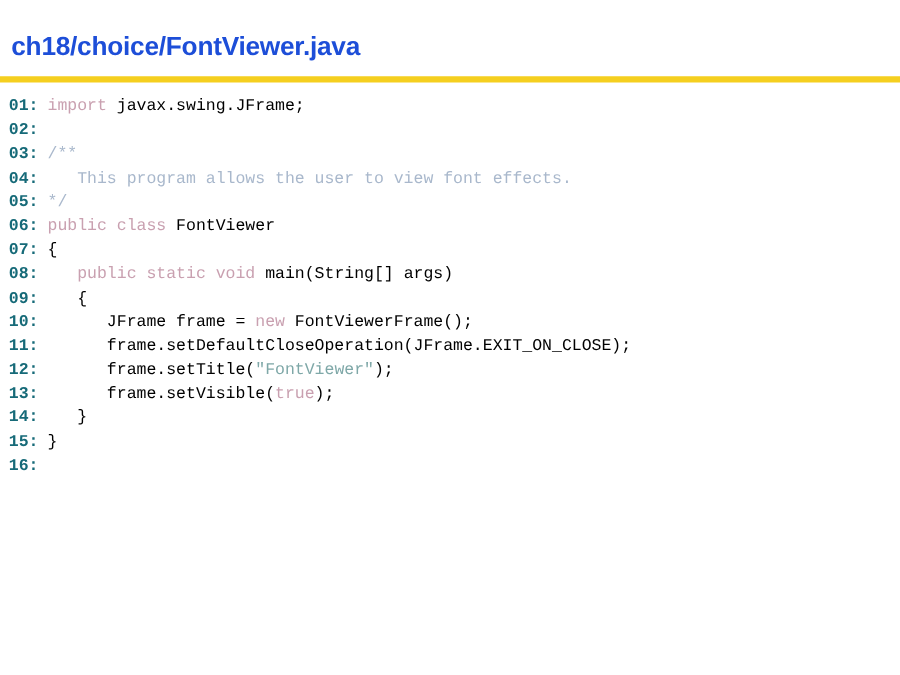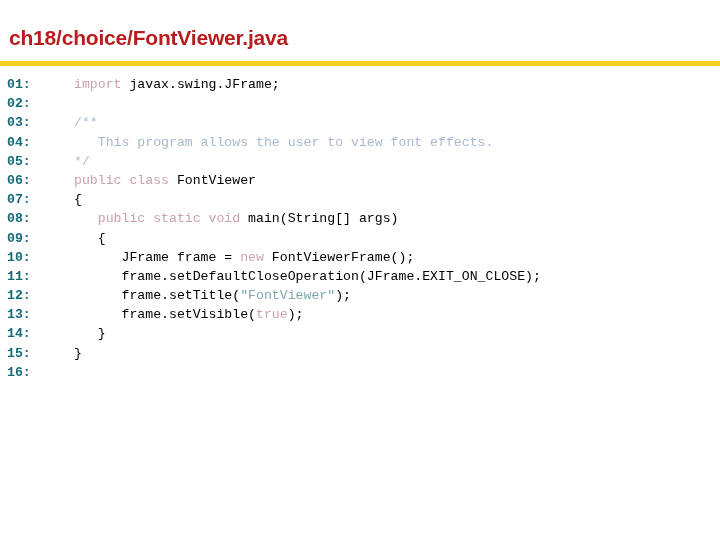--- a/index.html
+++ b/index.html
@@ -60,31 +60,30 @@
     width: 38px;
     padding-left: 7px;
     box-sizing: border-box;
     color: #166a78;
     font-weight: bold;
     font-family: "Liberation Mono", "DejaVu Sans Mono", monospace;
   }
   .code-text {
     display: inline;
     white-space: pre;
-    margin-left: 36px;
   }
   .tok-plain    { color: #000000; }
   .tok-keyword  { color: #c9a0b0; }
   .tok-comment  { color: #a9b8cc; }
   .tok-string   { color: #7fa8a8; }
 </style>
 </head>
 <body>
 
 <div class="slide" style="background: rgb(255, 255, 255);">
 
-  <div class="slide-title" style="color: #b91c1c;">ch18/choice/FontViewer.java</div>
+  <div class="slide-title" style="color: #1d4ed8;">ch18/choice/FontViewer.java</div>
 
   <div class="title-rule" style="background: rgb(245, 207, 31);"></div>
 
   <div class="code-block" id="code-block"><span class="code-line"><span class="lineno" style="color: rgb(22, 106, 120);">01:</span><span class="code-text"><span class="tok-keyword" style="color: rgb(201, 160, 176);">import </span><span class="tok-plain" style="color: rgb(0, 0, 0);">javax.swing.JFrame;</span></span></span><span class="code-line"><span class="lineno" style="color: rgb(22, 106, 120);">02:</span><span class="code-text"></span></span><span class="code-line"><span class="lineno" style="color: rgb(22, 106, 120);">03:</span><span class="code-text"><span class="tok-comment" style="color: rgb(169, 184, 204);">/**</span></span></span><span class="code-line"><span class="lineno" style="color: rgb(22, 106, 120);">04:</span><span class="code-text"><span class="tok-comment" style="color: rgb(169, 184, 204);">   This program allows the user to view font effects.</span></span></span><span class="code-line"><span class="lineno" style="color: rgb(22, 106, 120);">05:</span><span class="code-text"><span class="tok-comment" style="color: rgb(169, 184, 204);">*/</span></span></span><span class="code-line"><span class="lineno" style="color: rgb(22, 106, 120);">06:</span><span class="code-text"><span class="tok-keyword" style="color: rgb(201, 160, 176);">public class </span><span class="tok-plain" style="color: rgb(0, 0, 0);">FontViewer</span></span></span><span class="code-line"><span class="lineno" style="color: rgb(22, 106, 120);">07:</span><span class="code-text"><span class="tok-plain" style="color: rgb(0, 0, 0);">{</span></span></span><span class="code-line"><span class="lineno" style="color: rgb(22, 106, 120);">08:</span><span class="code-text"><span class="tok-keyword" style="color: rgb(201, 160, 176);">   public static void </span><span class="tok-plain" style="color: rgb(0, 0, 0);">main(String[] args)</span></span></span><span class="code-line"><span class="lineno" style="color: rgb(22, 106, 120);">09:</span><span class="code-text"><span class="tok-plain" style="color: rgb(0, 0, 0);">   {</span></span></span><span class="code-line"><span class="lineno" style="color: rgb(22, 106, 120);">10:</span><span class="code-text"><span class="tok-plain" style="color: rgb(0, 0, 0);">      JFrame frame = </span><span class="tok-keyword" style="color: rgb(201, 160, 176);">new </span><span class="tok-plain" style="color: rgb(0, 0, 0);">FontViewerFrame();</span></span></span><span class="code-line"><span class="lineno" style="color: rgb(22, 106, 120);">11:</span><span class="code-text"><span class="tok-plain" style="color: rgb(0, 0, 0);">      frame.setDefaultCloseOperation(JFrame.EXIT_ON_CLOSE);</span></span></span><span class="code-line"><span class="lineno" style="color: rgb(22, 106, 120);">12:</span><span class="code-text"><span class="tok-plain" style="color: rgb(0, 0, 0);">      frame.setTitle(</span><span class="tok-string" style="color: rgb(127, 168, 168);">"FontViewer"</span><span class="tok-plain" style="color: rgb(0, 0, 0);">);</span></span></span><span class="code-line"><span class="lineno" style="color: rgb(22, 106, 120);">13:</span><span class="code-text"><span class="tok-plain" style="color: rgb(0, 0, 0);">      frame.setVisible(</span><span class="tok-keyword" style="color: rgb(201, 160, 176);">true</span><span class="tok-plain" style="color: rgb(0, 0, 0);">);</span></span></span><span class="code-line"><span class="lineno" style="color: rgb(22, 106, 120);">14:</span><span class="code-text"><span class="tok-plain" style="color: rgb(0, 0, 0);">   }</span></span></span><span class="code-line"><span class="lineno" style="color: rgb(22, 106, 120);">15:</span><span class="code-text"><span class="tok-plain" style="color: rgb(0, 0, 0);">}</span></span></span><span class="code-line"><span class="lineno" style="color: rgb(22, 106, 120);">16:</span><span class="code-text"></span></span></div>
 
 </div>
 
 </body></html>

